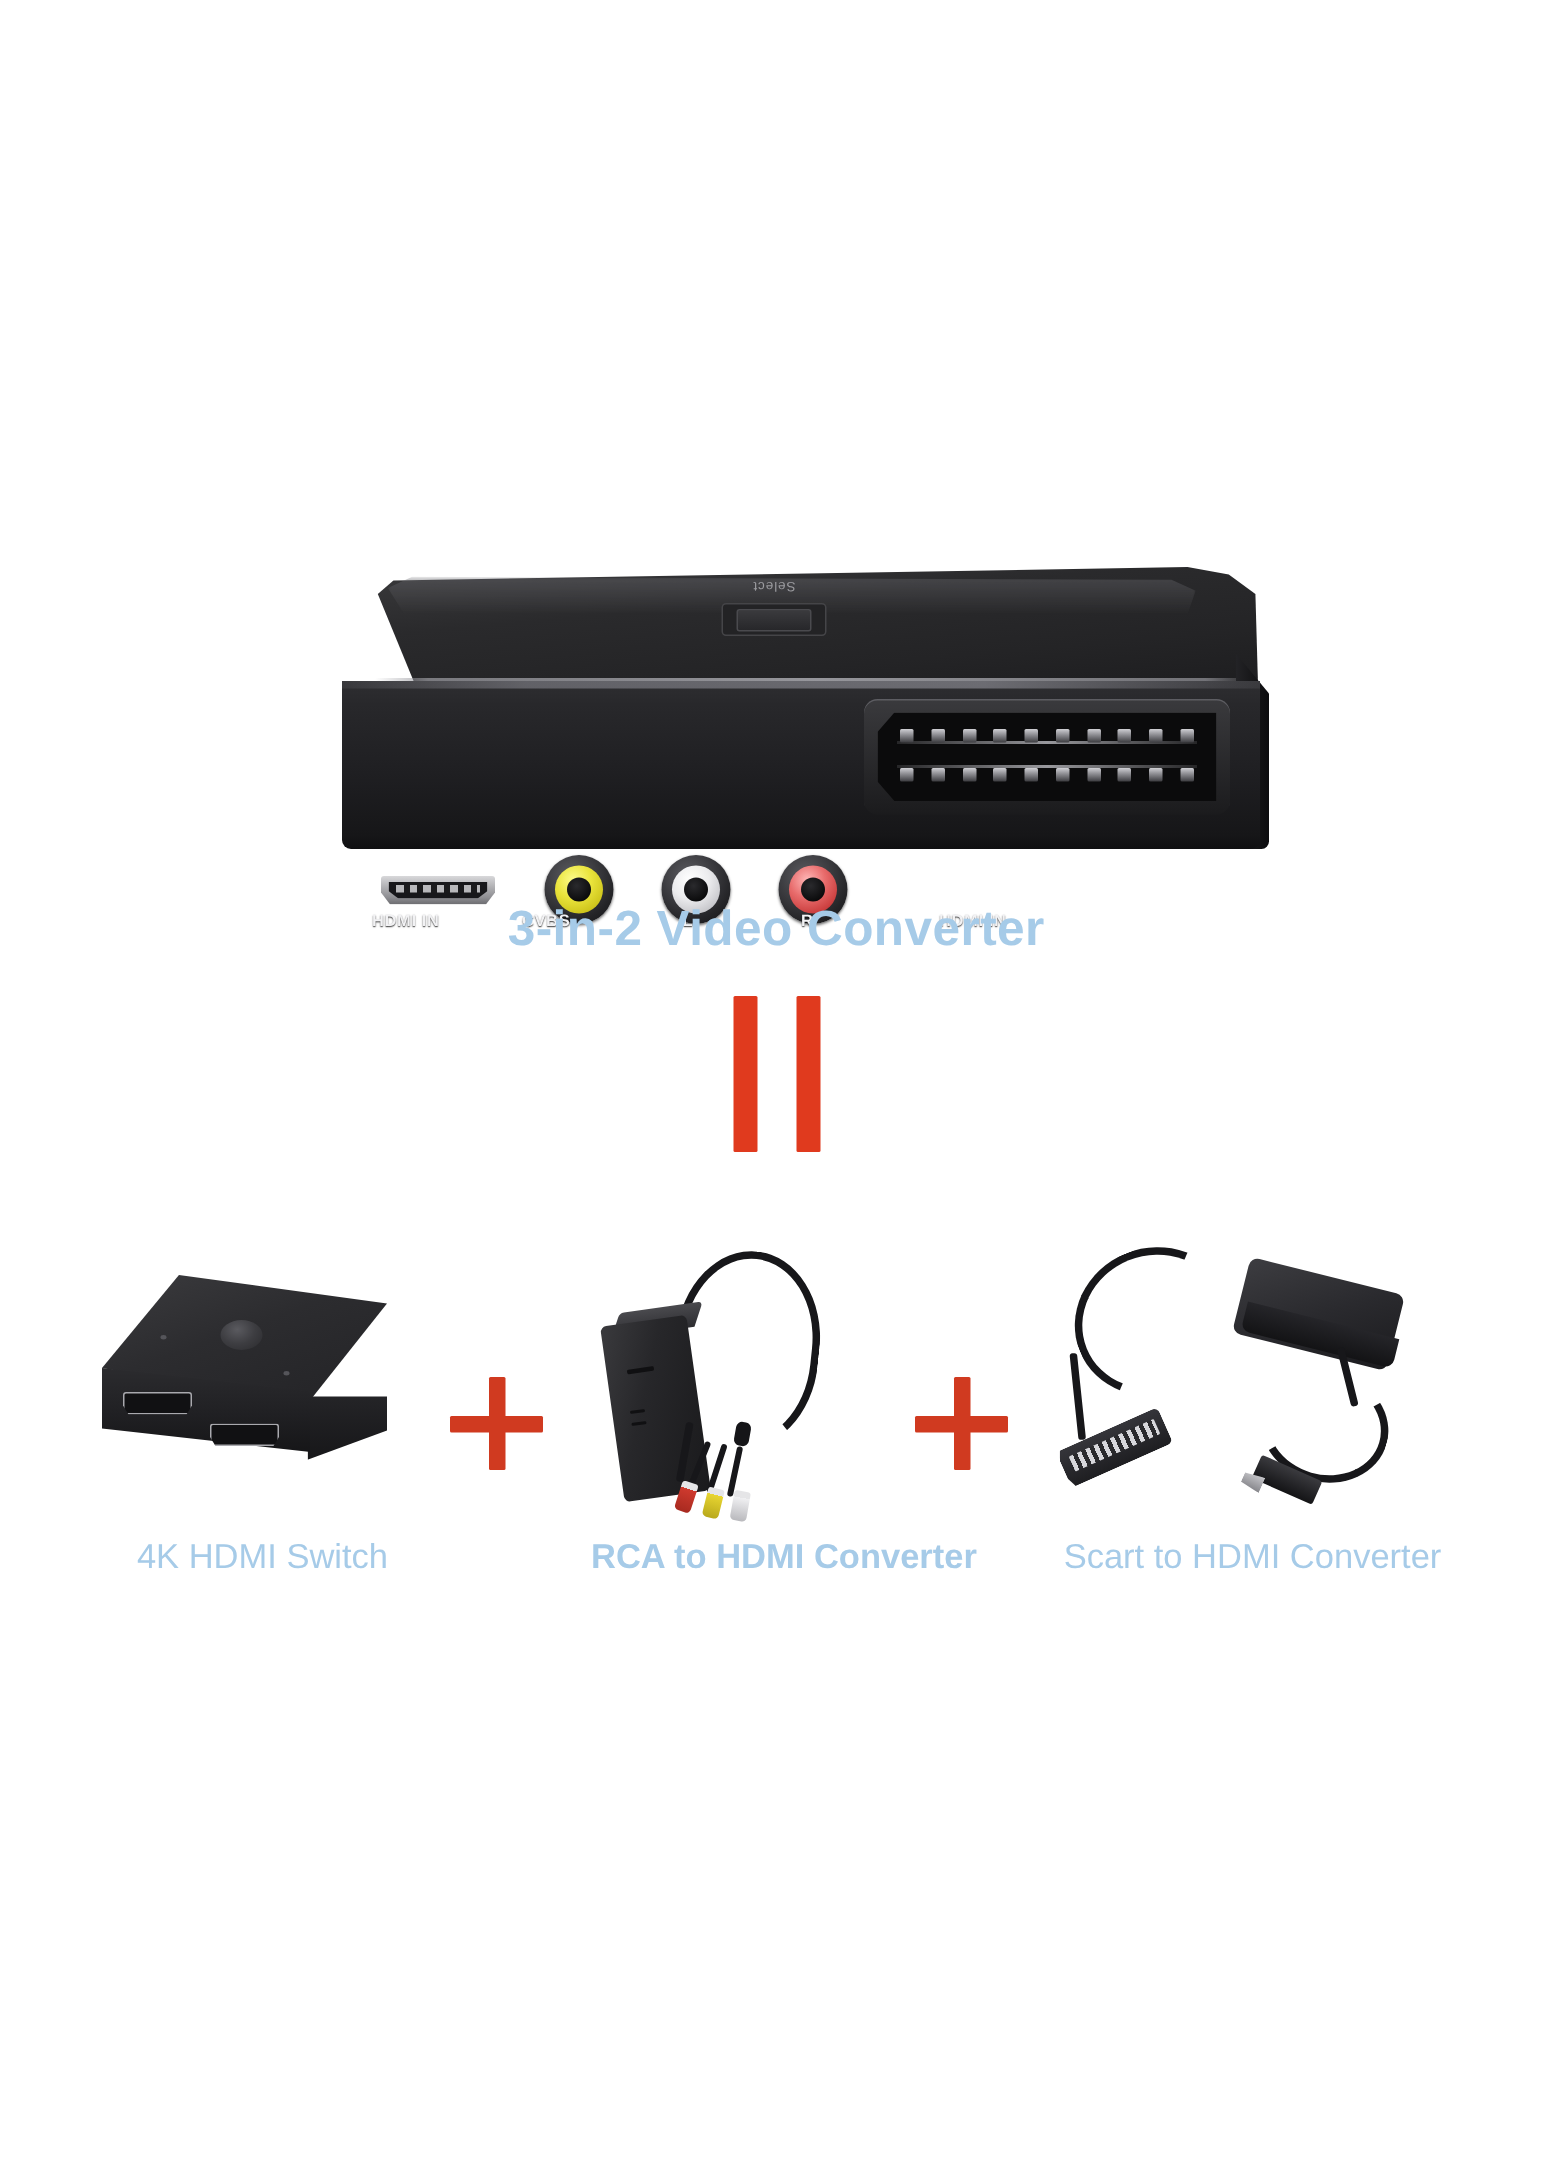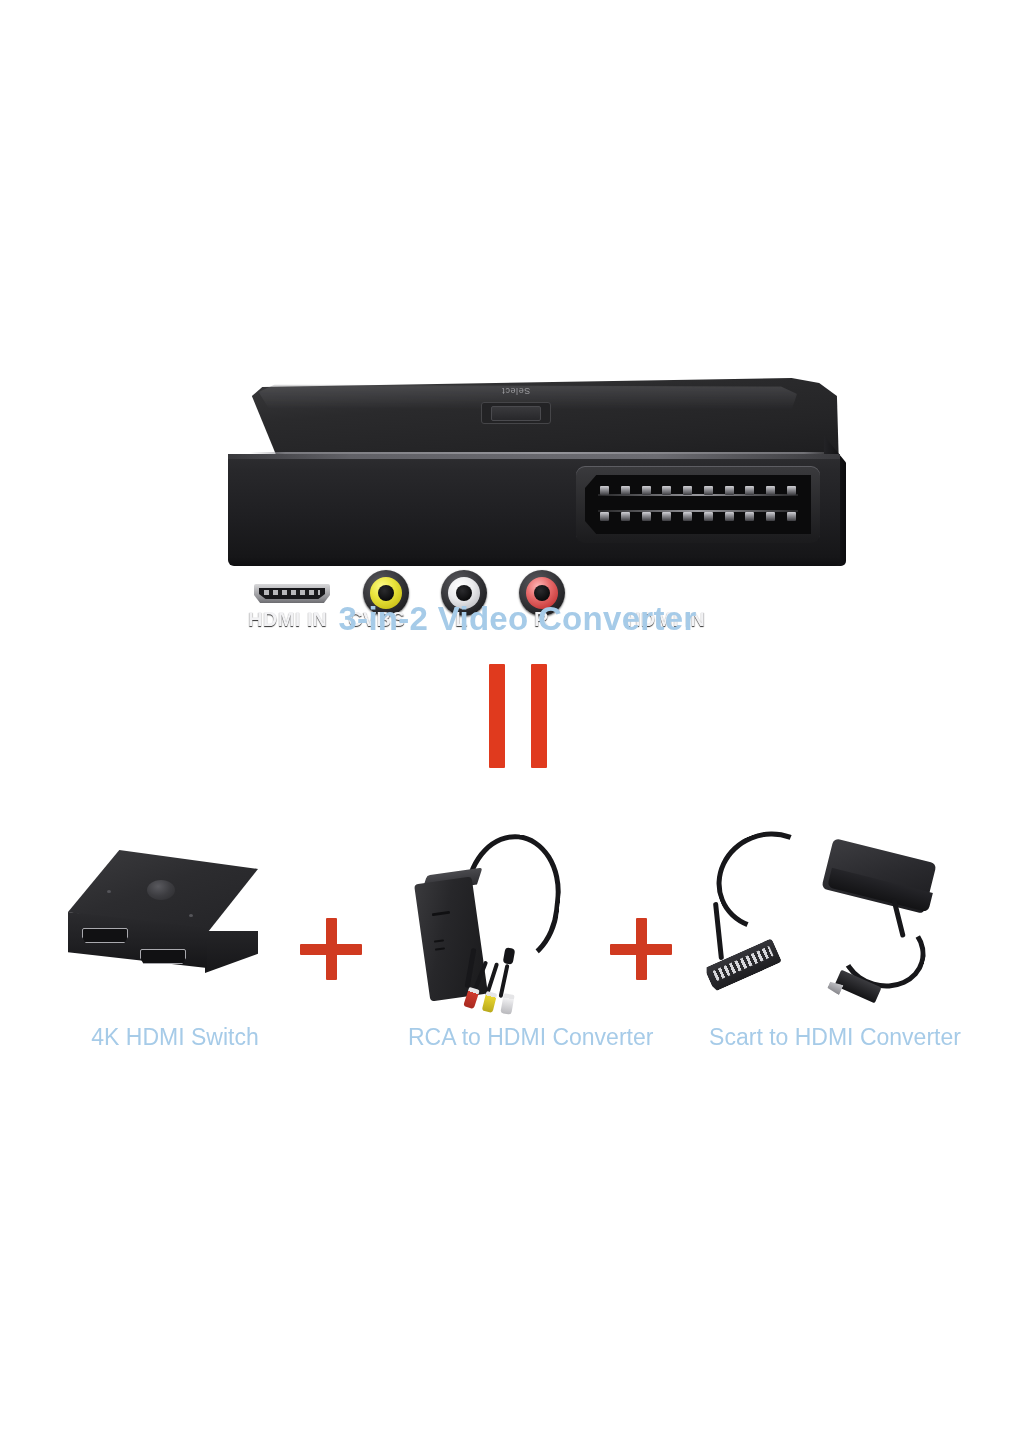--- a/index.html
+++ b/index.html
@@ -239,21 +239,21 @@
     height: 2px;
     background: linear-gradient(90deg, rgba(190,190,196,0.15), rgba(200,200,206,0.75), rgba(190,190,196,0.15));
   }
   .scart-barline.top { top: 28px; }
   .scart-barline.bottom { top: 44px; }
 
   
   .port-label {
     position: absolute;
     color: #f2f2f4;
-    font-size: 20px;
+    font-size: 11px;
     font-weight: bold;
     letter-spacing: 0.4px;
     white-space: nowrap;
     font-family: "Liberation Sans", sans-serif;
     text-shadow: 0 1px 1px rgba(0,0,0,0.8);
   }
   .lbl-hdmi { left: 20px; top: 154px; }
   .lbl-cvbs { left: 120px; top: 154px; }
   .lbl-l    { left: 227px; top: 154px; }
   .lbl-r    { left: 306px; top: 154px; }
@@ -380,21 +380,21 @@
     width: 46px;
     background: #111113;
     border: 1.5px solid #a9a9ae;
     border-radius: 2px;
     clip-path: polygon(0% 0%, 100% 0%, 100% 60%, 92% 100%, 8% 100%, 0% 60%);
   }
   .sw-port-1 { left: 32px; top: 100px; }
   .sw-port-2 { left: 90px; top: 121px; }
 
   
-  .item-rca { left: 408px; width: 220px; }
+  .item-rca { left: 394px; width: 220px; font-weight: bold; }
   .rca-box {
     position: absolute;
     left: 14px; top: 52px;
     width: 58px; height: 118px;
     background: linear-gradient(110deg, #3a3a3d 0%, #27272a 40%, #1a1a1c 100%);
     transform: rotate(-8deg);
     border-radius: 4px;
   }
   .rca-box-top {
     position: absolute;

